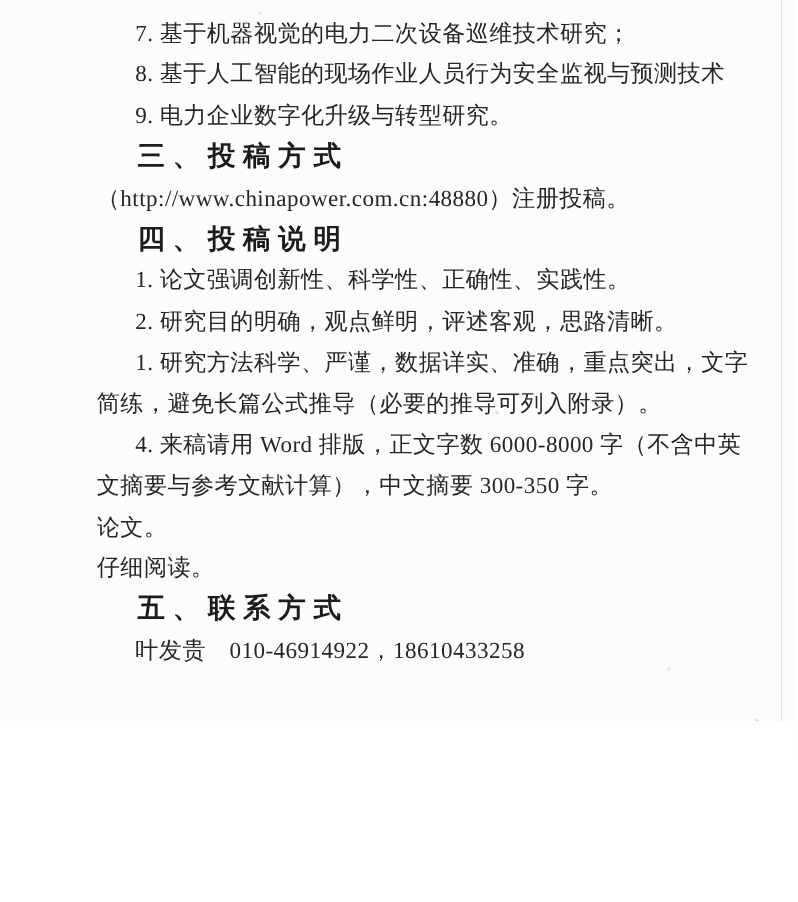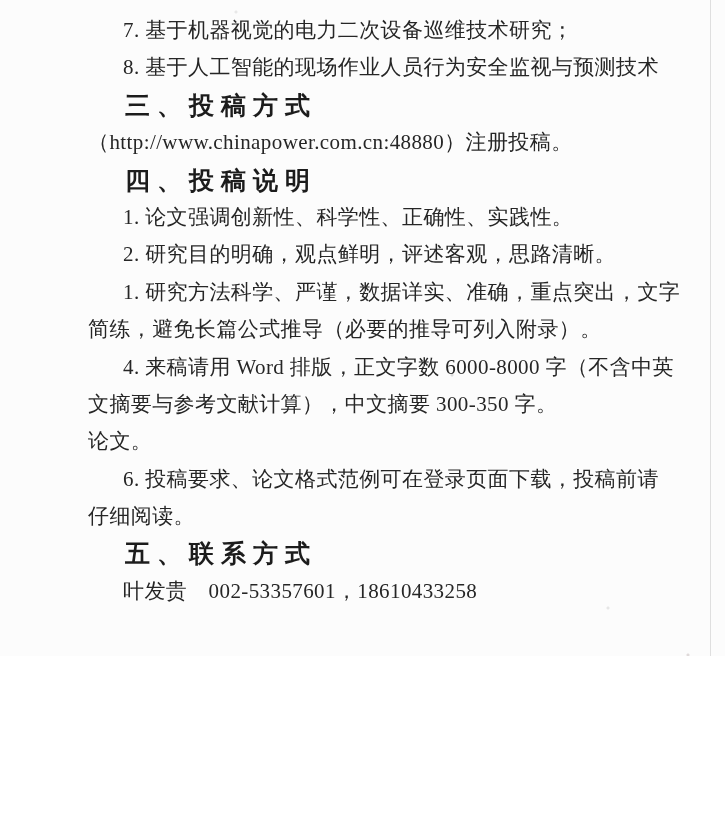--- a/index.html
+++ b/index.html
@@ -71,29 +71,29 @@
   }
 </style>
 </head>
 <body>
 
 <div class="page">
   <div class="scan-line"></div>
   <div class="text-block">
       <div class="line item-start">7. 基于机器视觉的电力二次设备巡维技术研究；</div>
       <div class="line item-start">8. 基于人工智能的现场作业人员行为安全监视与预测技术</div>
+      <div class="line item-start">9. 电力企业数字化升级与转型研究。</div>
       <div class="line heading">三、投稿方式</div>
       <div class="line continuation">（http://www.chinapower.com.cn:48880）注册投稿。</div>
       <div class="line heading">四、投稿说明</div>
       <div class="line item-start">1. 论文强调创新性、科学性、正确性、实践性。</div>
       <div class="line item-start">2. 研究目的明确，观点鲜明，评述客观，思路清晰。</div>
       <div class="line item-start">1. 研究方法科学、严谨，数据详实、准确，重点突出，文字</div>
       <div class="line continuation">简练，避免长篇公式推导（必要的推导可列入附录）。</div>
       <div class="line item-start">4. 来稿请用 Word 排版，正文字数 6000-8000 字（不含中英</div>
       <div class="line continuation">文摘要与参考文献计算），中文摘要 300-350 字。</div>
       <div class="line continuation">论文。</div>
-      <div class="line item-start">6. 投稿要求、论文格式范例可在登录页面下载，投稿前请</div>
       <div class="line continuation">仔细阅读。</div>
       <div class="line heading">五、联系方式</div>
-      <div class="line item-start">叶发贵　002-53357601，18610433258</div>
+      <div class="line item-start">叶发贵　010-46914922，18610433258</div>
     </div>
   <div class="page-footer">— 3 —</div>
 </div>
 
 </body></html>

